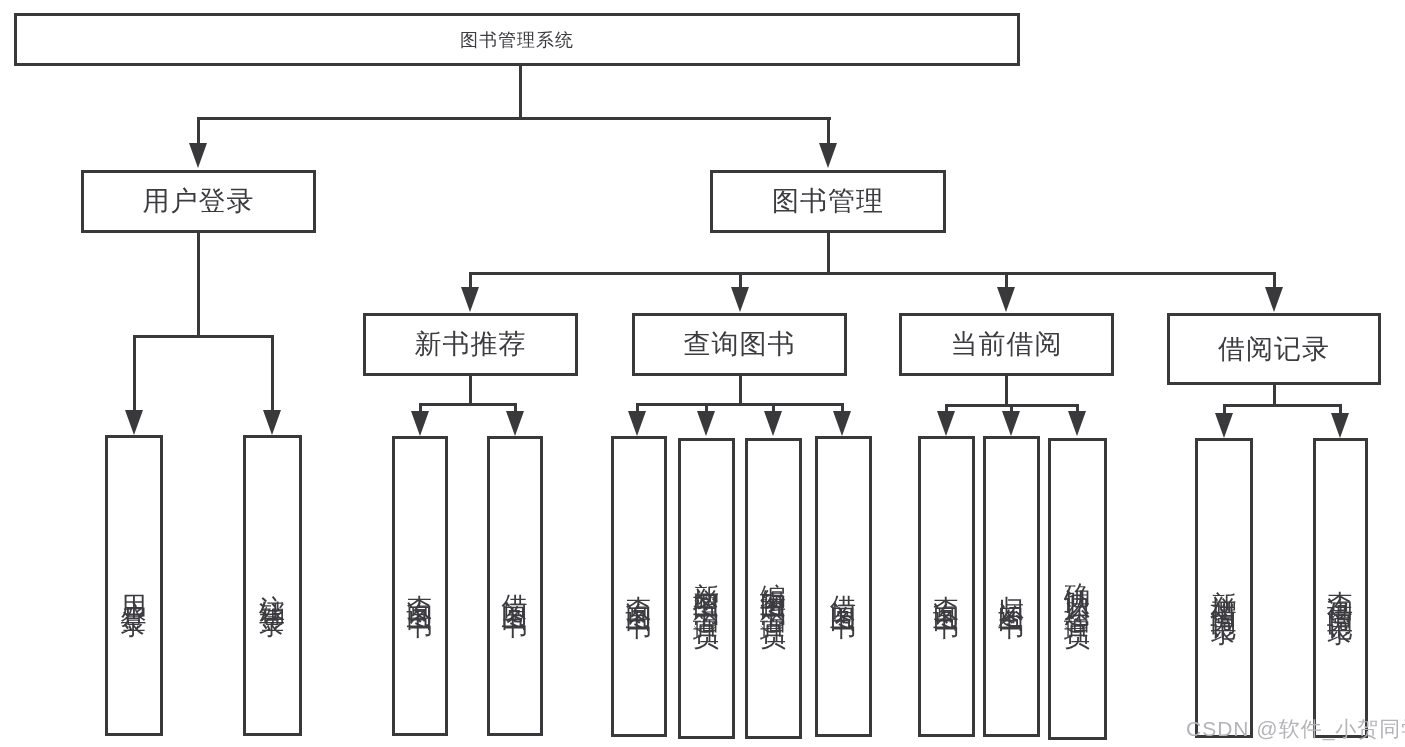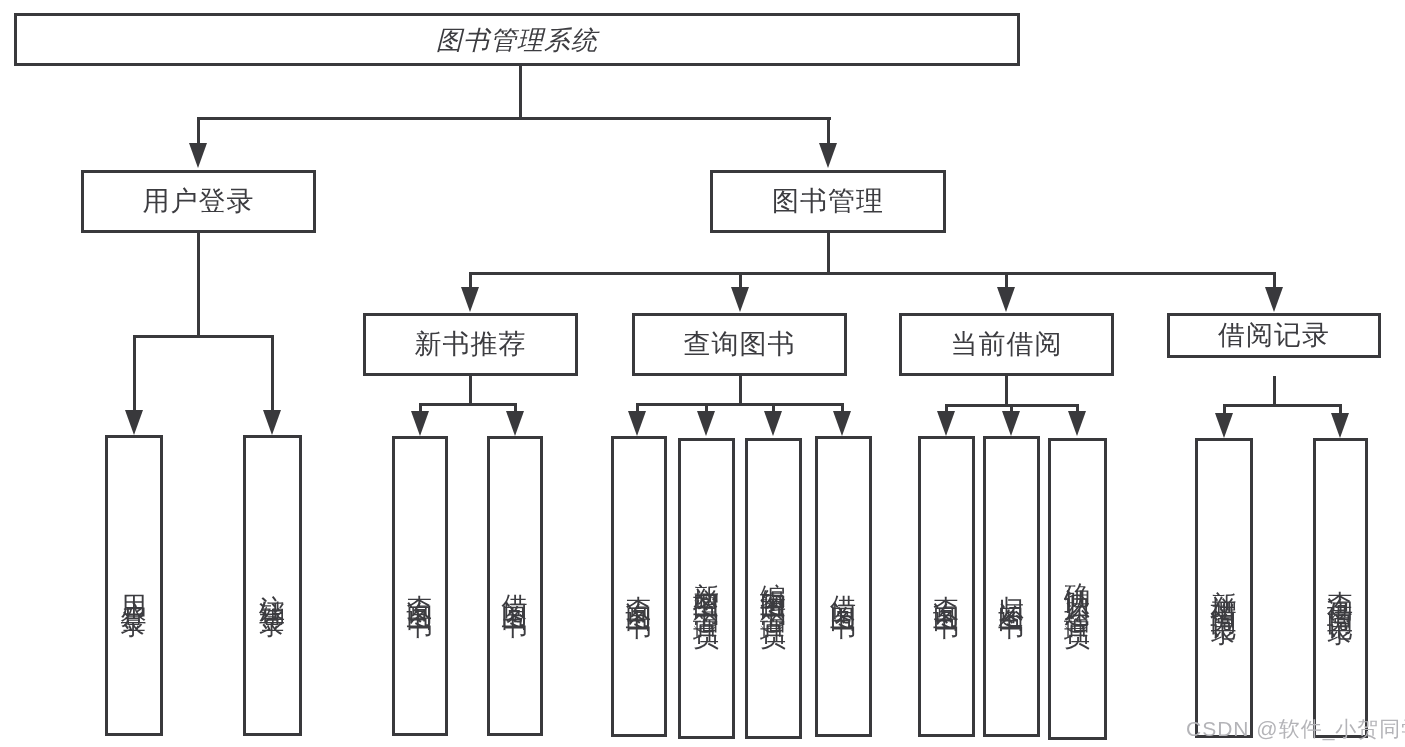--- a/index.html
+++ b/index.html
@@ -8,21 +8,21 @@
     font-family:"Liberation Sans","DejaVu Sans",sans-serif;
   }
   .box{
     position:absolute;box-sizing:border-box;background:#ffffff;
     border:3px solid #39393c;display:flex;align-items:center;justify-content:center;
     z-index:2;
   }
   .box .lbl{
     font-size:27px;color:#3c3c40;letter-spacing:1px;white-space:nowrap;line-height:1;
   }
-  .root .lbl{font-size:26px;font-style:italic;}
+  .root .lbl{font-size:18px;}
   .leaf .lbl{
     writing-mode:vertical-rl;text-orientation:mixed;
     font-size:26px;letter-spacing:6px;line-height:1;
   }
   .vline{position:absolute;width:3px;background:#39393c;z-index:1;}
   .hline{position:absolute;height:3px;background:#39393c;z-index:1;}
   .ah{
     position:absolute;width:0;height:0;z-index:1;
     border-left:9px solid transparent;border-right:9px solid transparent;
     border-top:25px solid #39393c;
@@ -109,21 +109,21 @@
 
   <div class="box" style="left:363px;top:313px;width:215px;height:63px;">
     <span class="lbl">新书推荐</span>
   </div>
   <div class="box" style="left:632px;top:313px;width:215px;height:63px;">
     <span class="lbl">查询图书</span>
   </div>
   <div class="box" style="left:899px;top:313px;width:215px;height:63px;font-family:Liberation Serif, serif;">
     <span class="lbl">当前借阅</span>
   </div>
-  <div class="box" style="left:1167px;top:313px;width:214px;height:45px;">
+  <div class="box" style="left:1167px;top:313px;width:214px;height:72px;">
     <span class="lbl">借阅记录</span>
   </div>
 
   <div class="box leaf" style="left:105px;top:435px;width:58px;height:301px;">
     <span class="lbl">用户登录</span>
   </div>
   <div class="box leaf" style="left:243px;top:435px;width:59px;height:301px;">
     <span class="lbl">注销登录</span>
   </div>
 

